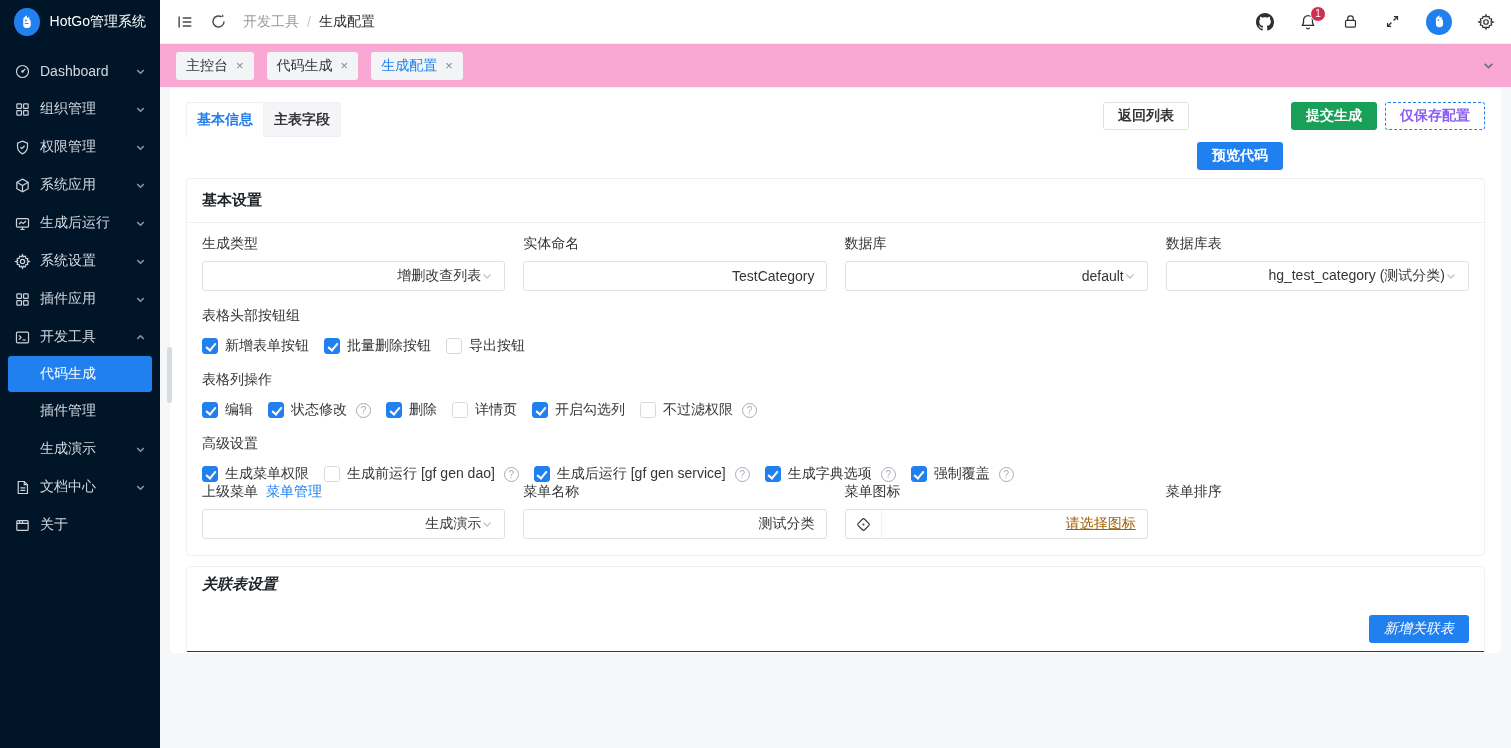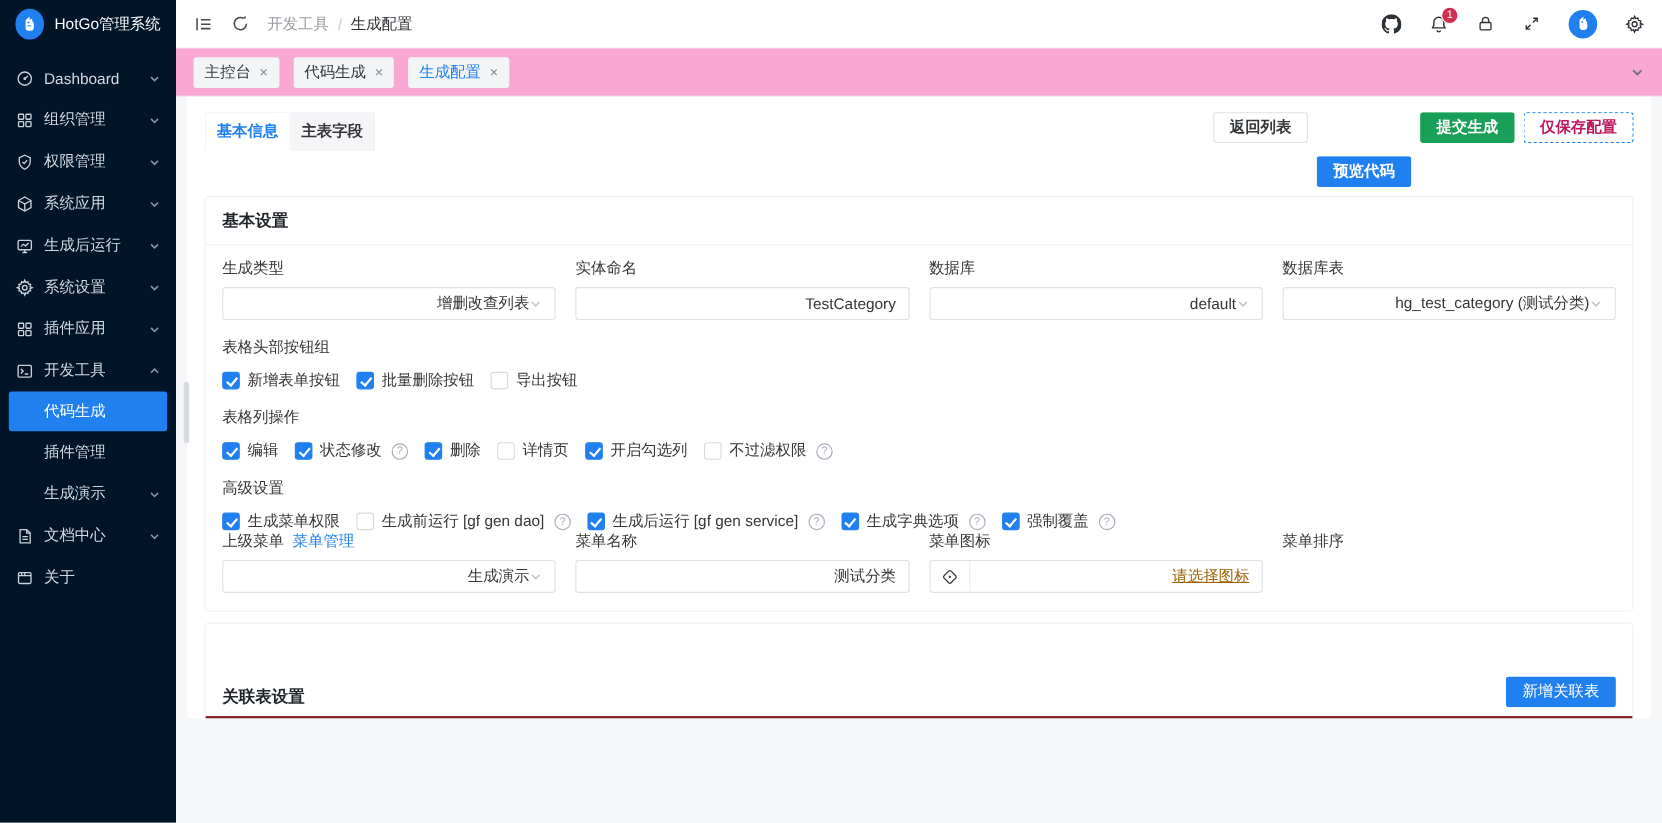--- a/index.html
+++ b/index.html
@@ -48,21 +48,21 @@
   .card-head { display:flex; align-items:flex-start;font-weight:bold; }
   .page-tabs { display:flex; }
   .ptab { height:35px; line-height:33px; padding:0 10px; font-size:14px; border:1px solid #efeff5; cursor:pointer; }
   .ptab.active { background:#fff; color:#2080f0; border-bottom-color:#fff; border-radius:3px 0 0 0; }
   .ptab.inactive { background:#f5f5f8; color:#333639; border-left:none; border-radius:0 3px 0 0; }
   .head-actions { margin-left:auto; display:flex; gap:8px; }
   .btn { height:28px; padding:0 14px; border-radius:3px; font-size:14px; display:flex; align-items:center; cursor:pointer; border:1px solid transparent; white-space:nowrap; }
   .btn-default { background:#fff; border-color:#e0e1e6; color:#333639; }
   .btn-primary { background:#2080f0; color:#fff;margin-top:40px; }
   .btn-success { background:#18a058; color:#fff; }
-  .btn-dashed { background:#fff; border:1px dashed #2080f0; color:#be185d; }
+  .btn-dashed { background:#fff; border:1px dashed #2080f0; color:#8b5cf6; }
 
   .inner-card { border:1px solid #efeff5; border-radius:4px; margin-top:8px; }
   .inner-card-header { padding:12px 15px; border-bottom:1px solid #efeff5; font-size:15px; font-weight:bold; color:#1f2328; display:flex; align-items:center; }
   .inner-card-body { padding:12px 15px 16px; }
 
   .form-grid { display:grid; grid-template-columns:repeat(4,1fr); column-gap:18px; }
   .f-label { font-size:14px; color:#333639; margin-bottom:8px; display:flex; align-items:center; gap:8px; }
   .f-link { color:#2080f0; cursor:pointer; }
   .field { height:30px; border:1px solid #e0e1e6; border-radius:3px; background:#fff; display:flex; align-items:center; padding:0 11px; font-size:14px; color:#333639; cursor:pointer;text-align:right; }
   .field .val { flex:1; white-space:nowrap; overflow:hidden; }
@@ -76,21 +76,21 @@
   .group-label { font-size:14px; color:#333639; margin:16px 0 12px; }
   .cb-row { display:flex; align-items:center; gap:15px; flex-wrap:nowrap; }
   .cb { display:flex; align-items:center; gap:7px; cursor:pointer; }
   .cb .box { width:16px; height:16px; border:1px solid #d7dade; border-radius:3px; background:#fff; position:relative; }
   .cb .box.on { background:#2080f0; border-color:#2080f0; }
   .cb .box.on::after { content:""; position:absolute; left:4.5px; top:1.5px; width:4px; height:8px; border:solid #fff; border-width:0 2px 2px 0; transform:rotate(40deg); }
   .cb-label { font-size:14px; color:#333639; }
   .help { width:15px; height:15px; border:1px solid #a6acb8; color:#a6acb8; border-radius:50%; font-size:10px; display:inline-flex; align-items:center; justify-content:center; margin-left:2px; cursor:pointer; }
 
   .relation-card { border:1px solid #efeff5; border-radius:4px; margin-top:10px; }
-  .relation-head { padding:8px 15px; border-bottom:6px solid #7f1d1d; display:flex; align-items:flex-end; }
+  .relation-head { padding:8px 15px; border-bottom:1px solid #7f1d1d; display:flex; align-items:flex-start;font-style:italic; }
   .relation-title { font-size:15px; font-weight:bold; color:#1f2328; }
   .relation-body { height:34px; }
 
   .side-scroll-thumb { position:absolute; left:167px; top:347px; width:5px; height:56px; background:#d8dbe0; border-radius:3px; }
 </style>
 </head>
 <body>
 
 <aside class="sidebar">
   <div class="logo-row">

